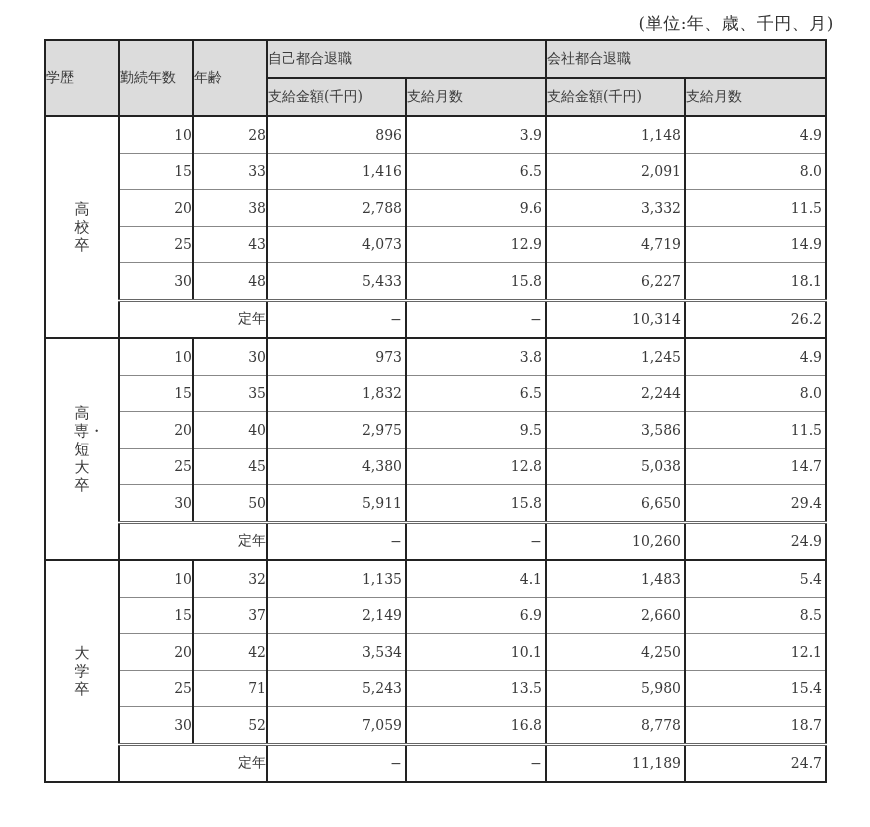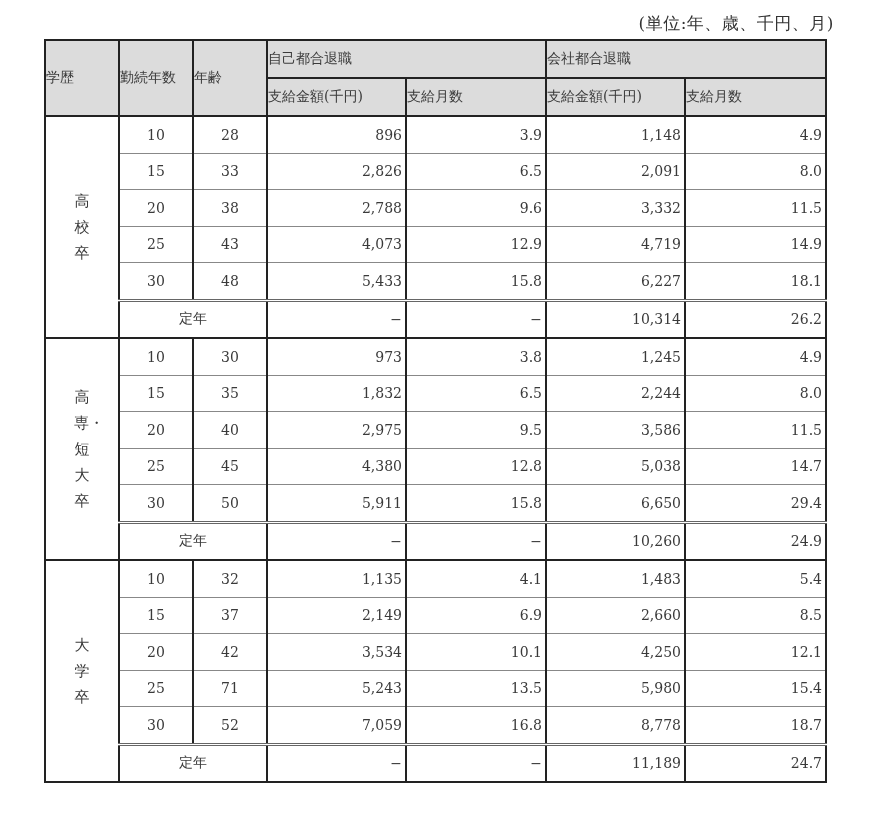--- a/index.html
+++ b/index.html
@@ -2,24 +2,24 @@
 <html><head>
   <meta charset="utf-8">
   <style>
     html, body { margin: 0; padding: 0; background: #ffffff; }
     body { width: 870px; height: 827px; position: relative; font-family: "DejaVu Serif", "Liberation Serif", serif; color: #3a3a3a; }
     .unit { position: absolute; right: 36px; top: 12px; font-size: 17px; color: #333; letter-spacing: 0.5px; }
     table { position: absolute; left: 44px; top: 39px; border-collapse: collapse; table-layout: fixed; width: 781px; }
     td, th { font-weight: normal; font-size: 14px; padding: 0; }
     th { background: #dcdcdc; border: 2px solid #222; height: 36px; text-align: left; vertical-align: middle; }
     td { border-left: 2px solid #222; border-right: 2px solid #222; border-top: 1.5px solid #888; border-bottom: 1.5px solid #888; height: 35.5px; vertical-align: middle; }
-    td.c { text-align: center; }
+    td.c { text-align: right; }
     td.r { text-align: right; padding-right: 3px; }
     td.group { text-align: center; border-top: 2px solid #222; border-bottom: 2px solid #222; }
-    .vtext { display: inline-block; width: 16px; line-height: 26px; font-size: 15px; word-break: break-all; text-align: center; }
+    .vtext { display: inline-block; width: 16px; line-height: 18px; font-size: 15px; word-break: break-all; text-align: center; }
     tr.first td { border-top: 2px solid #222; }
     tr.ret td { border-top: 3px double #666; border-bottom: 2px solid #222; }
     col.c1 { width: 74px; } col.c2 { width: 74px; } col.c3 { width: 74px; }
     col.c4 { width: 139px; } col.c5 { width: 140px; } col.c6 { width: 139px; } col.c7 { width: 141px; }
   </style>
 </head>
 <body>
 
 <div class="unit">(単位:年、歳、千円、月)</div>
 
@@ -54,21 +54,21 @@
         <td class="c">10</td>
         <td class="c">28</td>
         <td class="r">896</td>
         <td class="r">3.9</td>
         <td class="r">1,148</td>
         <td class="r">4.9</td>
       </tr>
       <tr>
         <td class="c">15</td>
         <td class="c">33</td>
-        <td class="r">2,826</td>
+        <td class="r">1,416</td>
         <td class="r">6.5</td>
         <td class="r">2,091</td>
         <td class="r">8.0</td>
       </tr>
       <tr>
         <td class="c">20</td>
         <td class="c">38</td>
         <td class="r">2,788</td>
         <td class="r">9.6</td>
         <td class="r">3,332</td>

